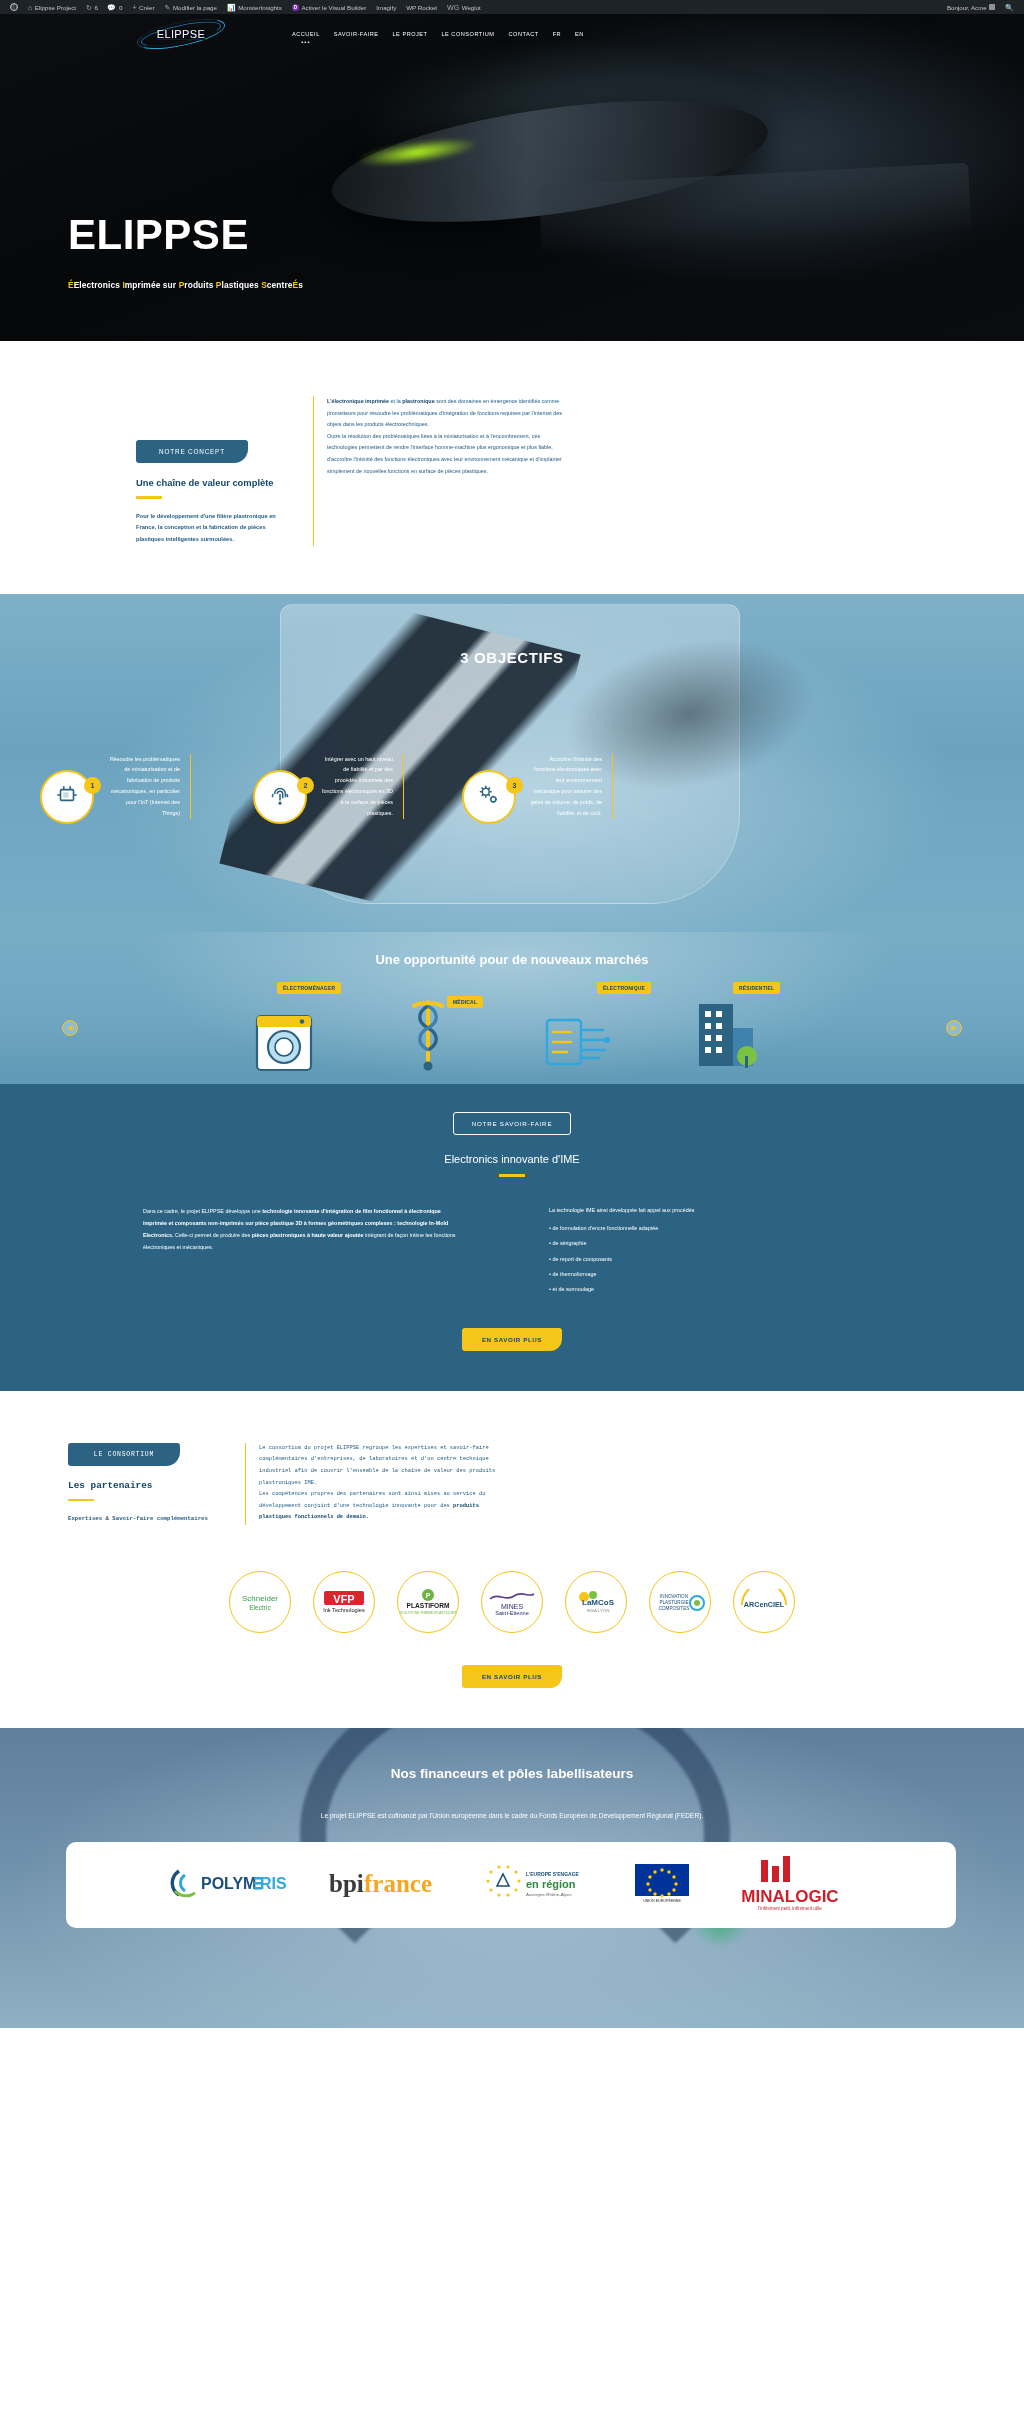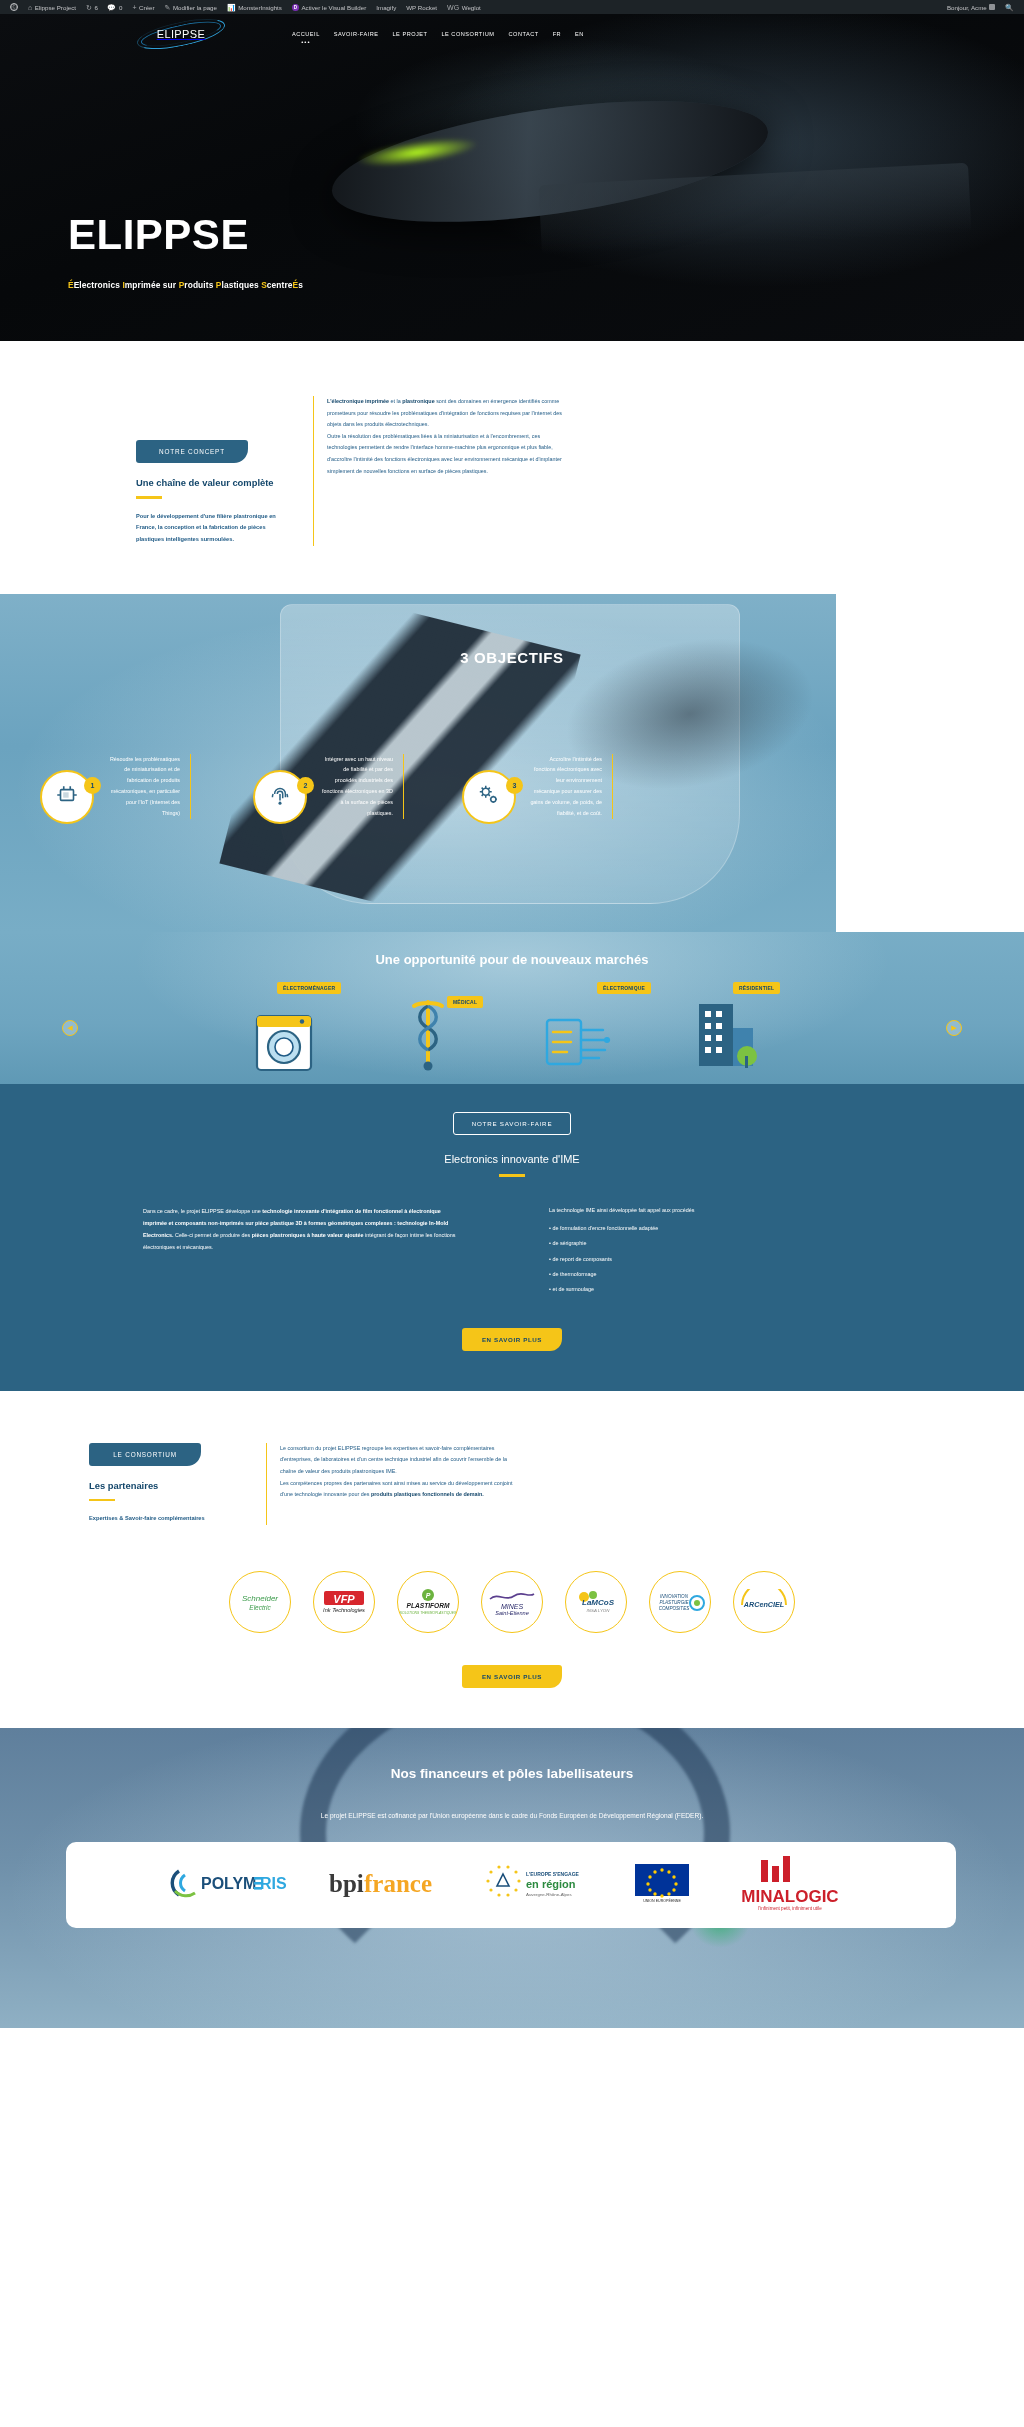--- a/index.html
+++ b/index.html
@@ -124,21 +124,21 @@
     margin-top:12px; font-size:5.7px; line-height:2.05; color:#1f5a85; font-weight:bold;
   }
   .concept-right{
     margin-left:22px; width:255px; border-left:1.5px solid #f5c518; padding-left:13px;
   }
   .concept-right p{ font-size:5.4px; line-height:2.15; color:#1f5a85; }
   .concept-right b{ color:#14476b; }
 
   
   .objectifs{
-    position:relative; width:836px; height:338px; overflow:hidden;
+    position:relative; width:1024px; height:338px; overflow:hidden;
     background:
       radial-gradient(ellipse 600px 260px at 52% 58%, rgba(214,232,240,.55), rgba(255,255,255,0) 70%),
       linear-gradient(180deg,#7fb0c8 0%,#6ba3bf 45%,#78adc6 100%);
   }
   .obj-glass{
     position:absolute; left:280px; top:10px; width:460px; height:300px;
     border-radius:12px 12px 90px 90px;
     background:linear-gradient(180deg, rgba(255,255,255,.30), rgba(255,255,255,.12));
     border:1px solid rgba(255,255,255,.25);
   }
@@ -238,28 +238,28 @@
   .btn-y{
     display:block; margin:32px auto 0; width:100px; text-align:center;
     background:#f5c518; color:#14476b; font-size:6.2px; font-weight:bold;
     letter-spacing:.6px; padding:8px 0; border:none;
     border-radius:3px 3px 12px 3px; cursor:pointer;
     font-family:"Liberation Sans", sans-serif;
   }
 
   
   .consortium{ background:#ffffff; padding:52px 0 40px; width:1024px; }
-  .cons-row{ display:flex; margin-left:89px; width:760px; }
+  .cons-row{ display:flex; margin-left:68px; width:760px;font-family:Liberation Mono, monospace; }
   .cons-left{ width:155px; }
   .cons-right{ margin-left:22px; width:255px; border-left:1.5px solid #f5c518; padding-left:13px; }
   .cons-right p{ font-size:5.4px; line-height:2.15; color:#1f5a85; }
   .cons-right b{ color:#14476b; }
 
   .partners{
-    display:flex; justify-content:center; gap:22px; margin-top:46px;font-style:italic;
+    display:flex; justify-content:center; gap:22px; margin-top:46px;
   }
   .p-circle{
     width:62px; height:62px; border-radius:50%; background:#fff;
     border:1.6px solid #f5c518; display:flex; align-items:center; justify-content:center;
     overflow:hidden; flex:0 0 auto;
   }
 
   
   .financeurs{
     position:relative; width:1024px; height:300px; overflow:hidden;

